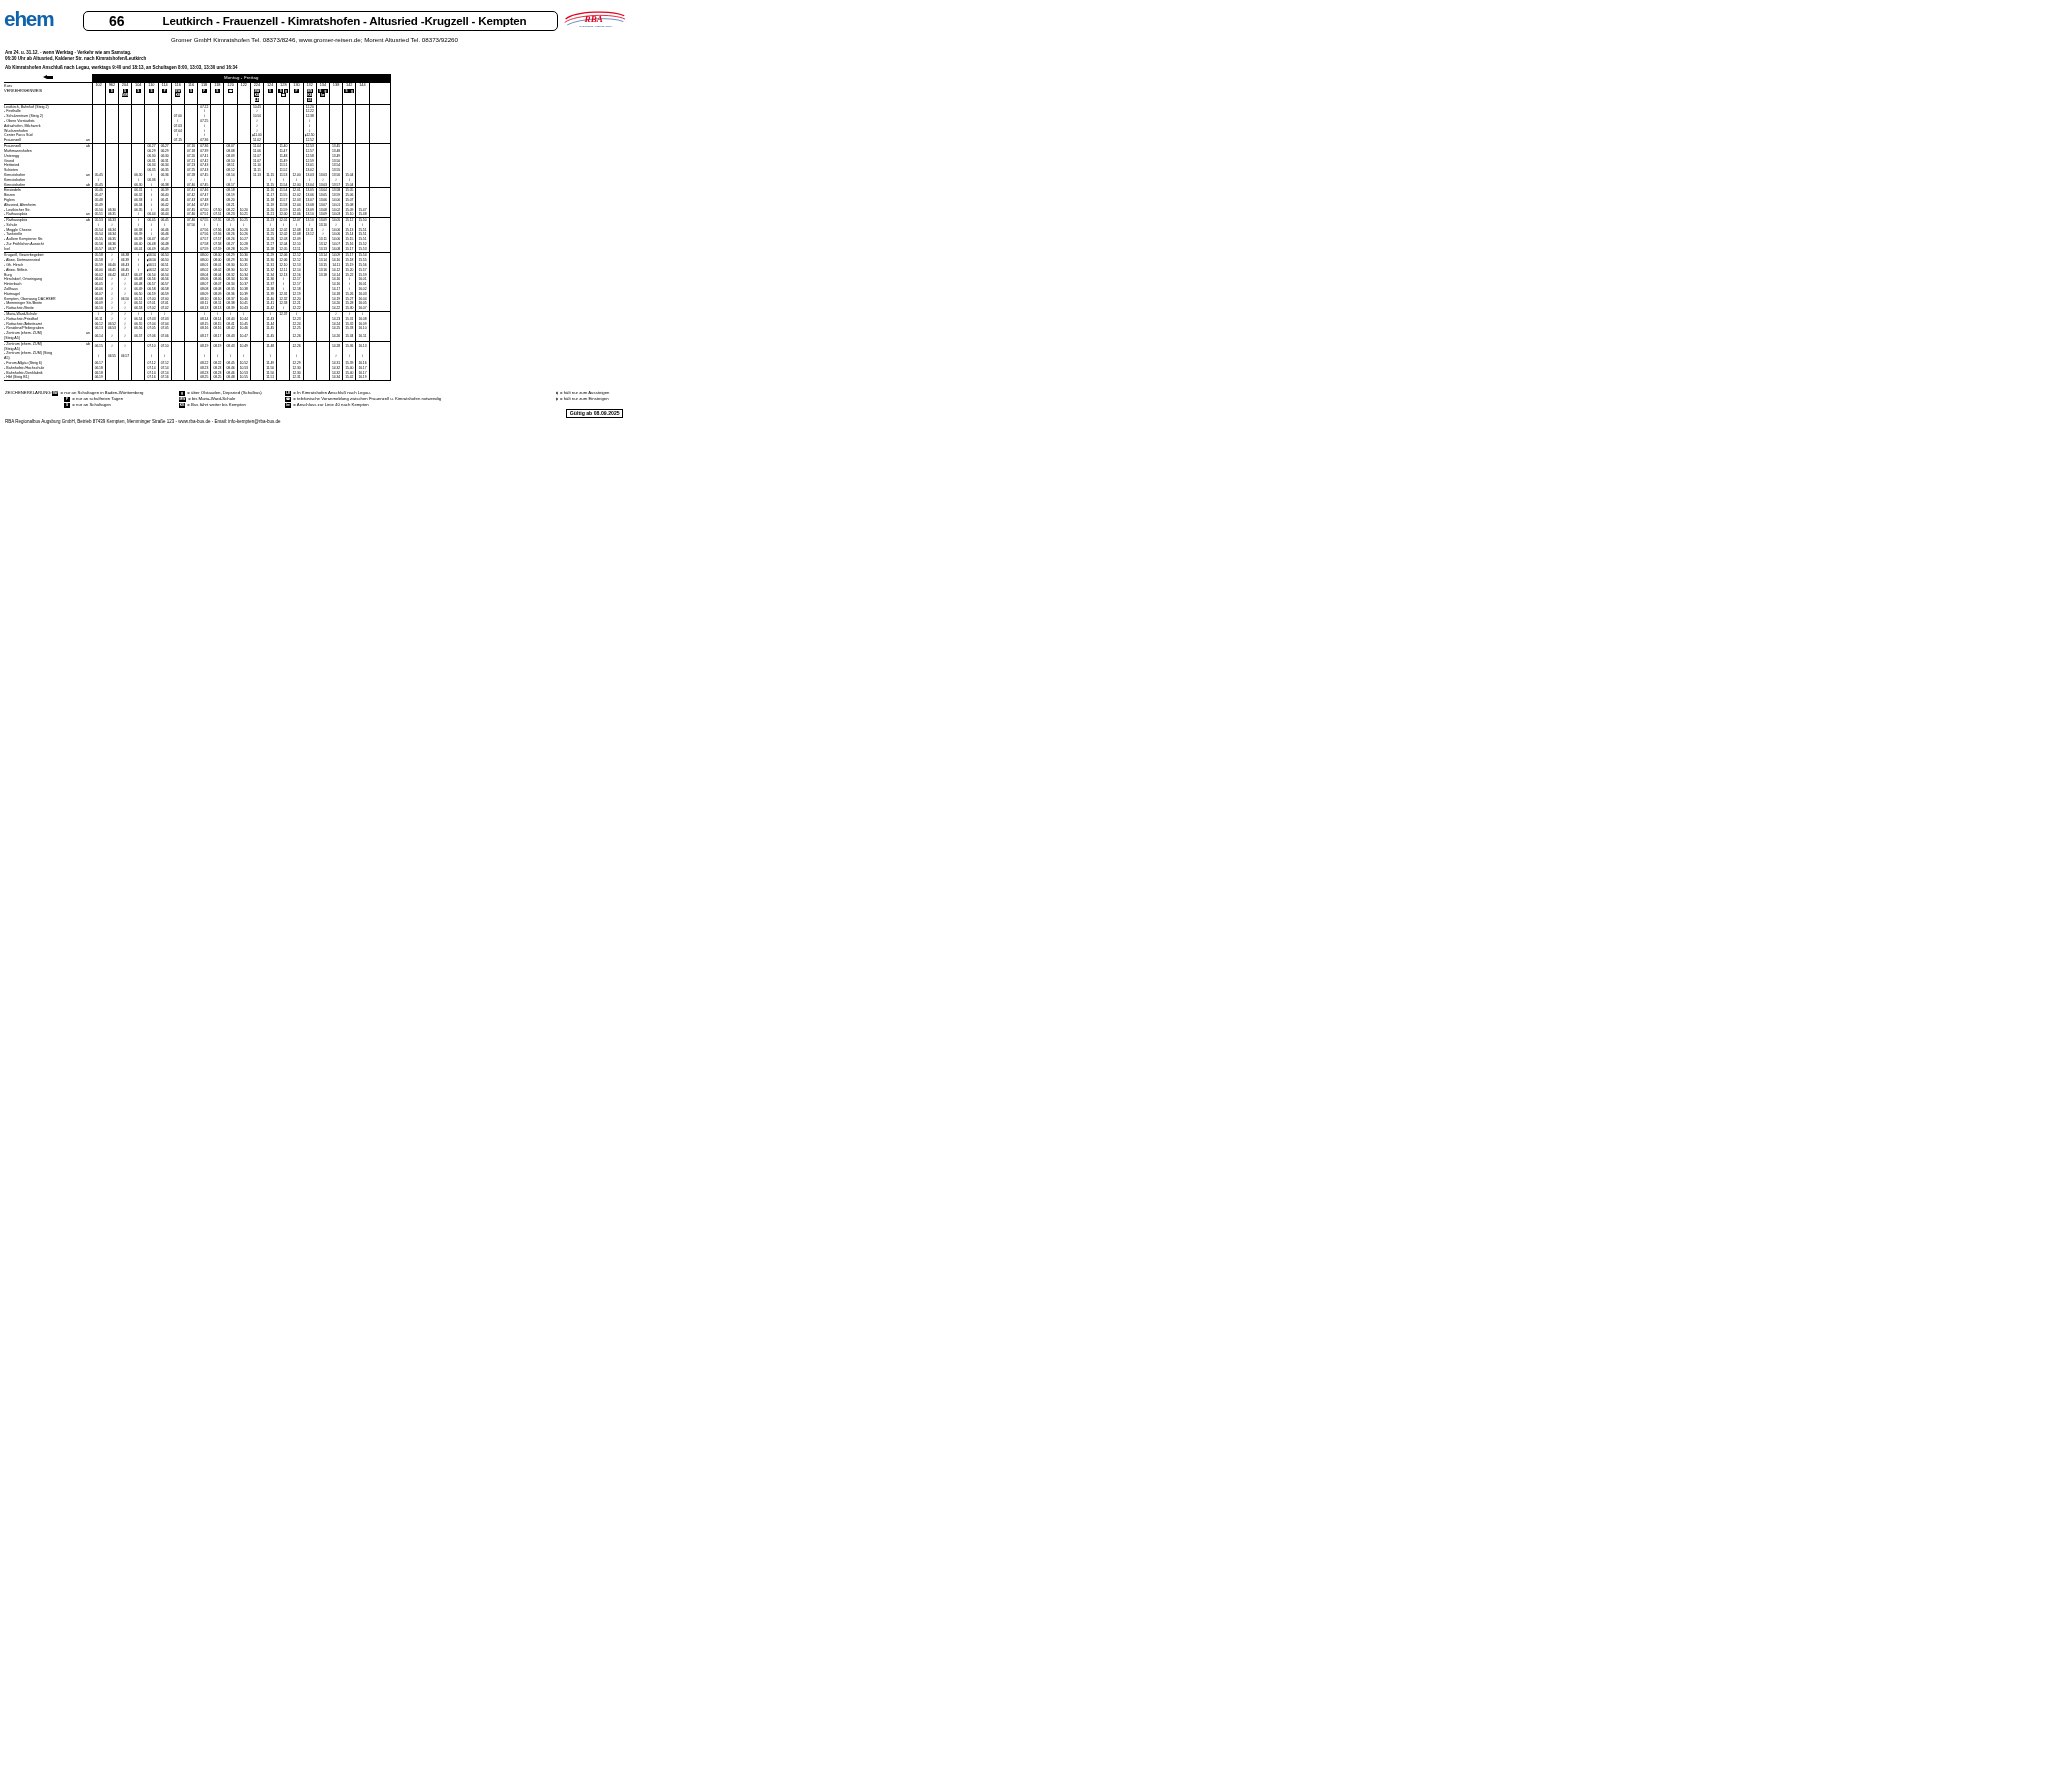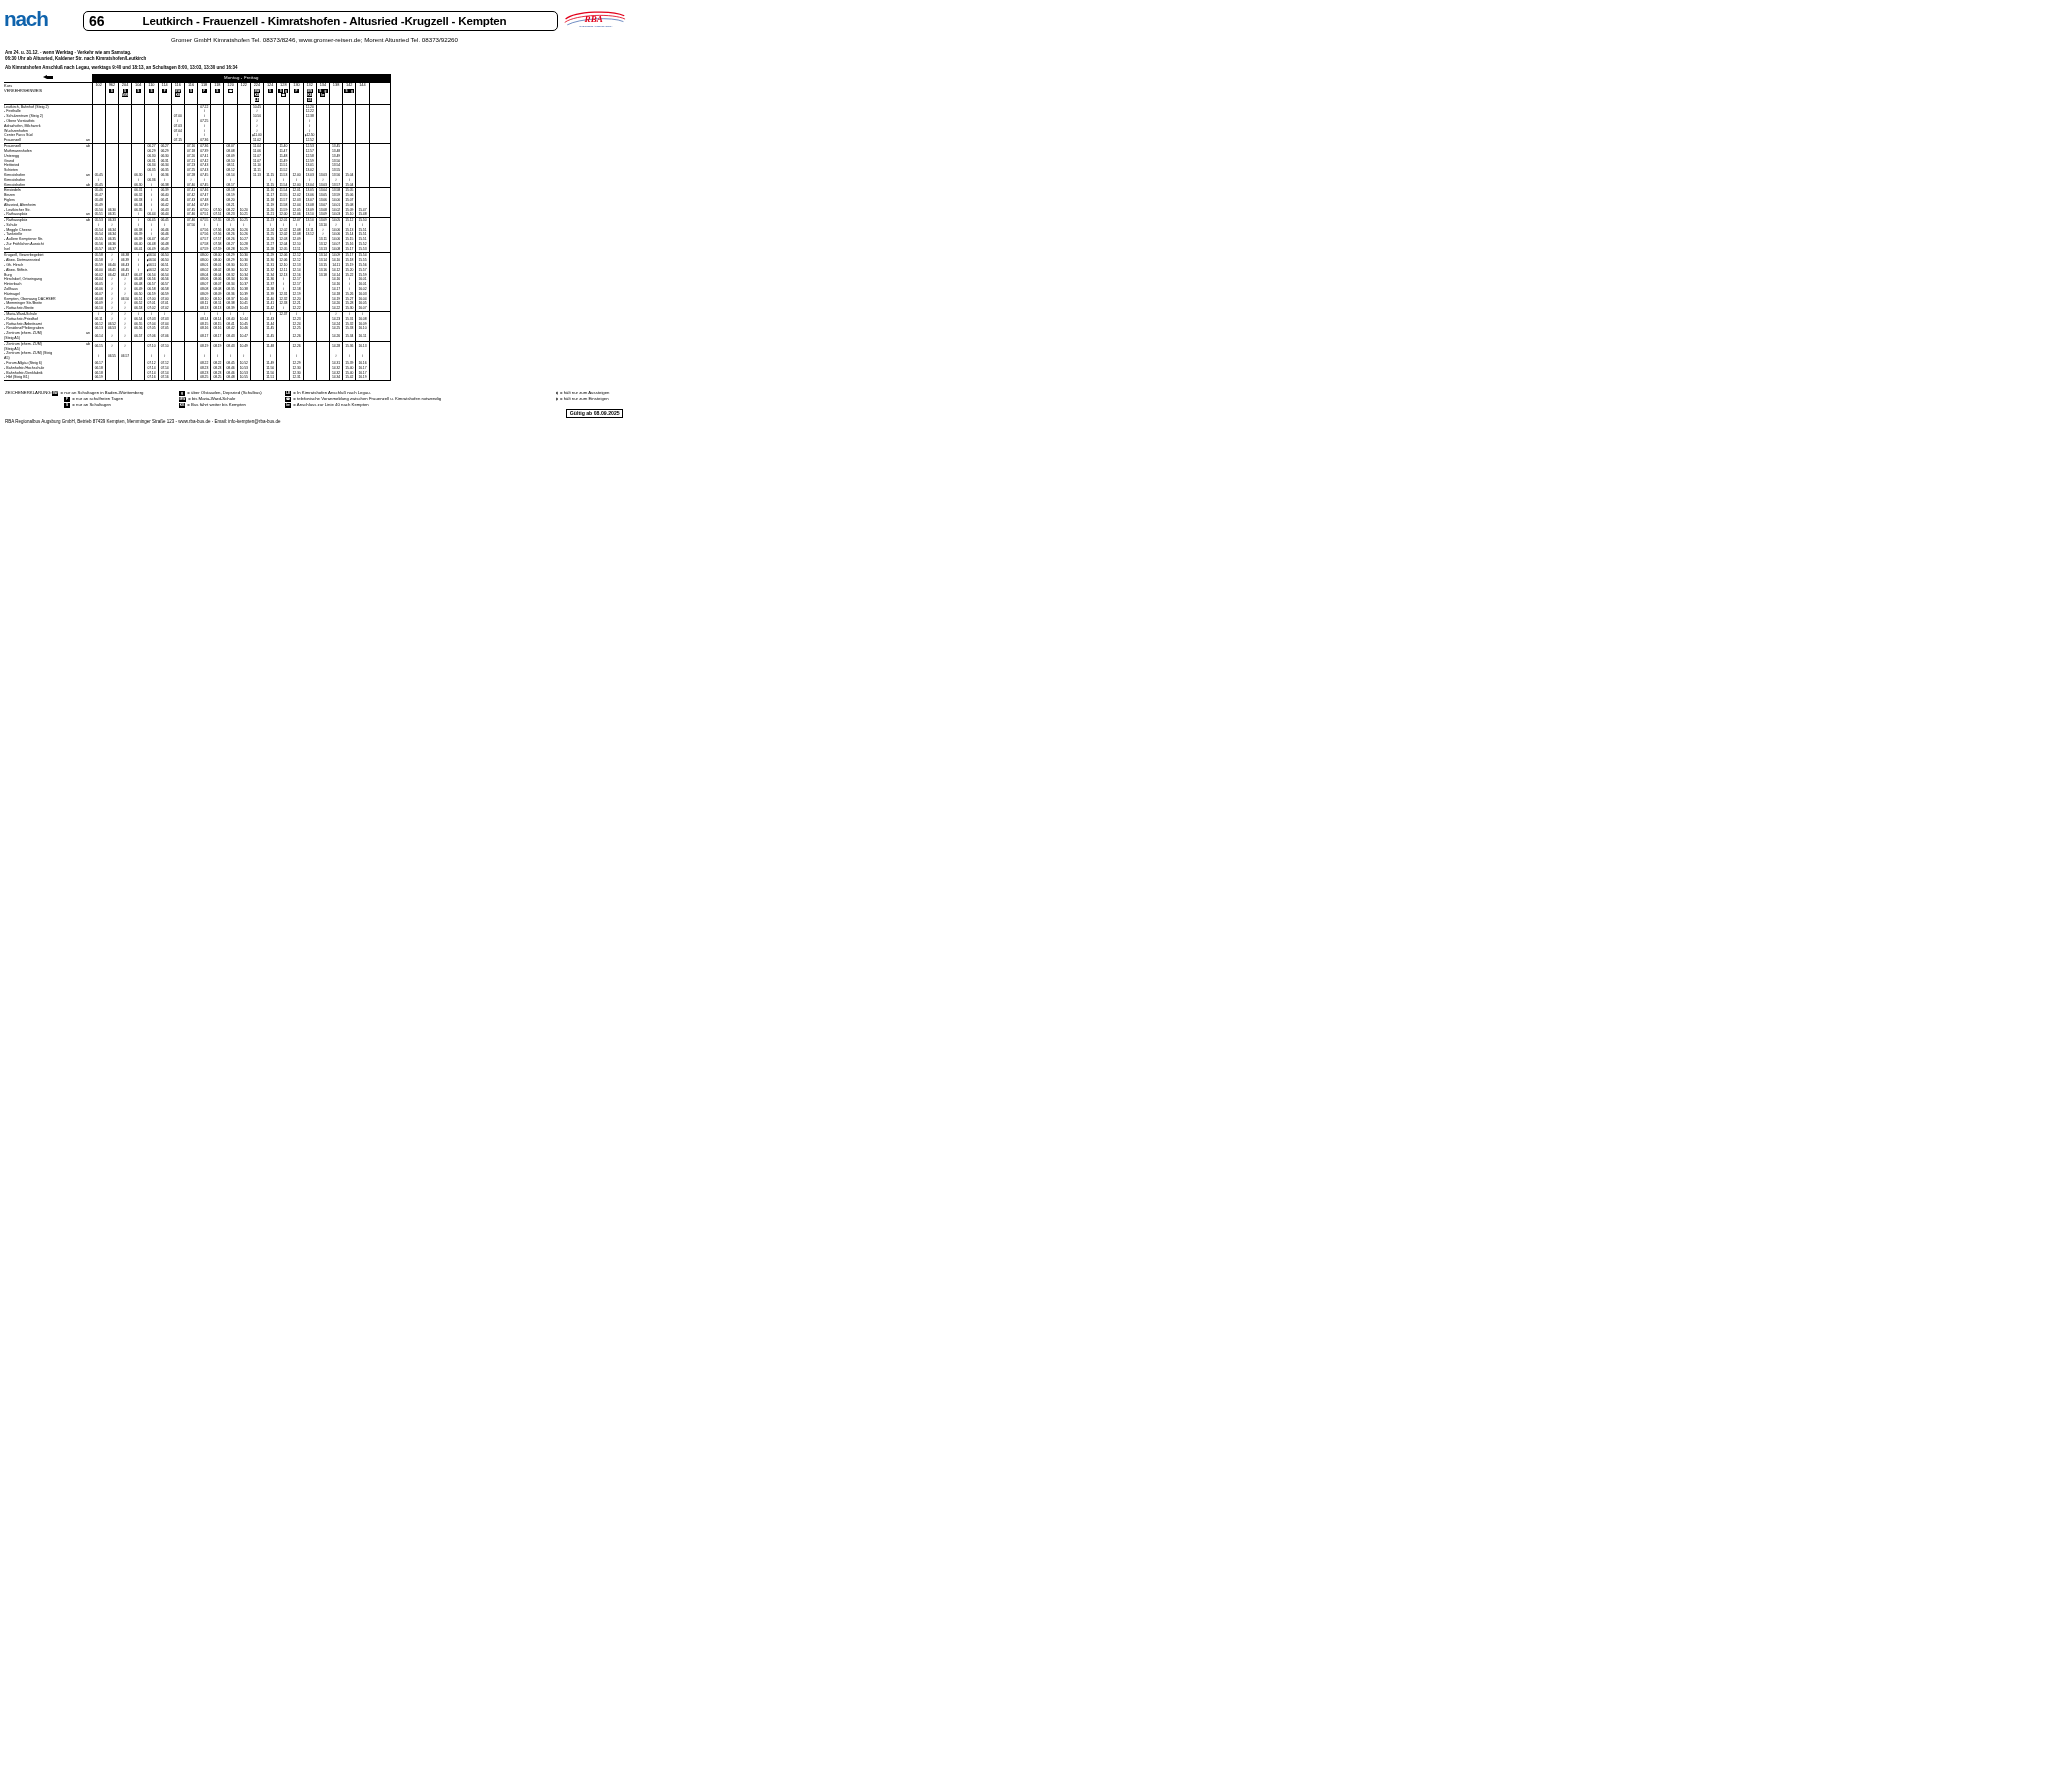--- a/index.html
+++ b/index.html
@@ -4,21 +4,21 @@
 <style>
   html,body{margin:0;padding:0;background:#fff;}
   #page{position:relative;width:629px;height:443px;background:#fff;color:#000;
         font-family:"Liberation Sans", sans-serif;overflow:hidden;}
 
   
   #mona-logo{position:absolute;left:4.1px;top:9px;font-size:20.7px;font-weight:900;
              color:#0f63ac;letter-spacing:-1.2px;line-height:20px;}
   #route-box{position:absolute;left:83px;top:10.7px;width:473px;height:18px;
              border:1.2px solid #000;border-radius:5px;display:flex;align-items:center;}
-  #route-number{font-size:14px;font-weight:bold;margin-left:5px;}
+  #route-number{font-size:14px;font-weight:bold;margin-left:25px;}
   #route-title{font-size:11.6px;font-weight:bold;margin-left:24px;white-space:nowrap;letter-spacing:-0.2px;padding-left:14px;}
   #rba-logo{position:absolute;left:563px;top:10px;}
   #operator-line{position:absolute;left:0;top:36px;width:100%;text-align:center;font-size:6.2px;}
 
   
   #notes{position:absolute;left:5px;top:50px;font-size:4.5px;font-weight:bold;line-height:6.4px;}
   #notes div:nth-child(3){margin-top:2.5px;}
 
   
   #tt-wrap{position:absolute;left:4.1px;top:74px;}
@@ -69,21 +69,21 @@
   
   #footer-line{position:absolute;left:5px;top:419px;font-size:4.5px;}
   #valid-box{position:absolute;right:5.8px;top:409px;border:1px solid #000;
              font-size:5.2px;font-weight:bold;padding:0.4px 2.5px;}
 </style>
 </head>
 <body>
 
 <div id="page">
 
-  <div id="mona-logo">nach</div>
+  <div id="mona-logo">ehem</div>
   <div id="route-box">
     <span id="route-number">66</span>
     <span id="route-title">Leutkirch - Frauenzell - Kimratshofen - Altusried -Krugzell - Kempten</span>
   </div>
   <div id="rba-logo">
     <svg width="63" height="19" viewBox="0 0 152 46">
       <path d="M6 22 C 30 2, 120 0, 148 14" fill="none" stroke="#e2001a" stroke-width="3"></path>
       <path d="M4 30 C 32 10, 122 8, 150 22" fill="none" stroke="#e2001a" stroke-width="2"></path>
       <path d="M10 36 C 40 20, 118 16, 146 28" fill="none" stroke="#16469d" stroke-width="1.5"></path>
       <text x="52" y="28" font-family="Liberation Serif, serif" font-style="italic" font-weight="bold" font-size="22" fill="#e2001a">RBA</text>

